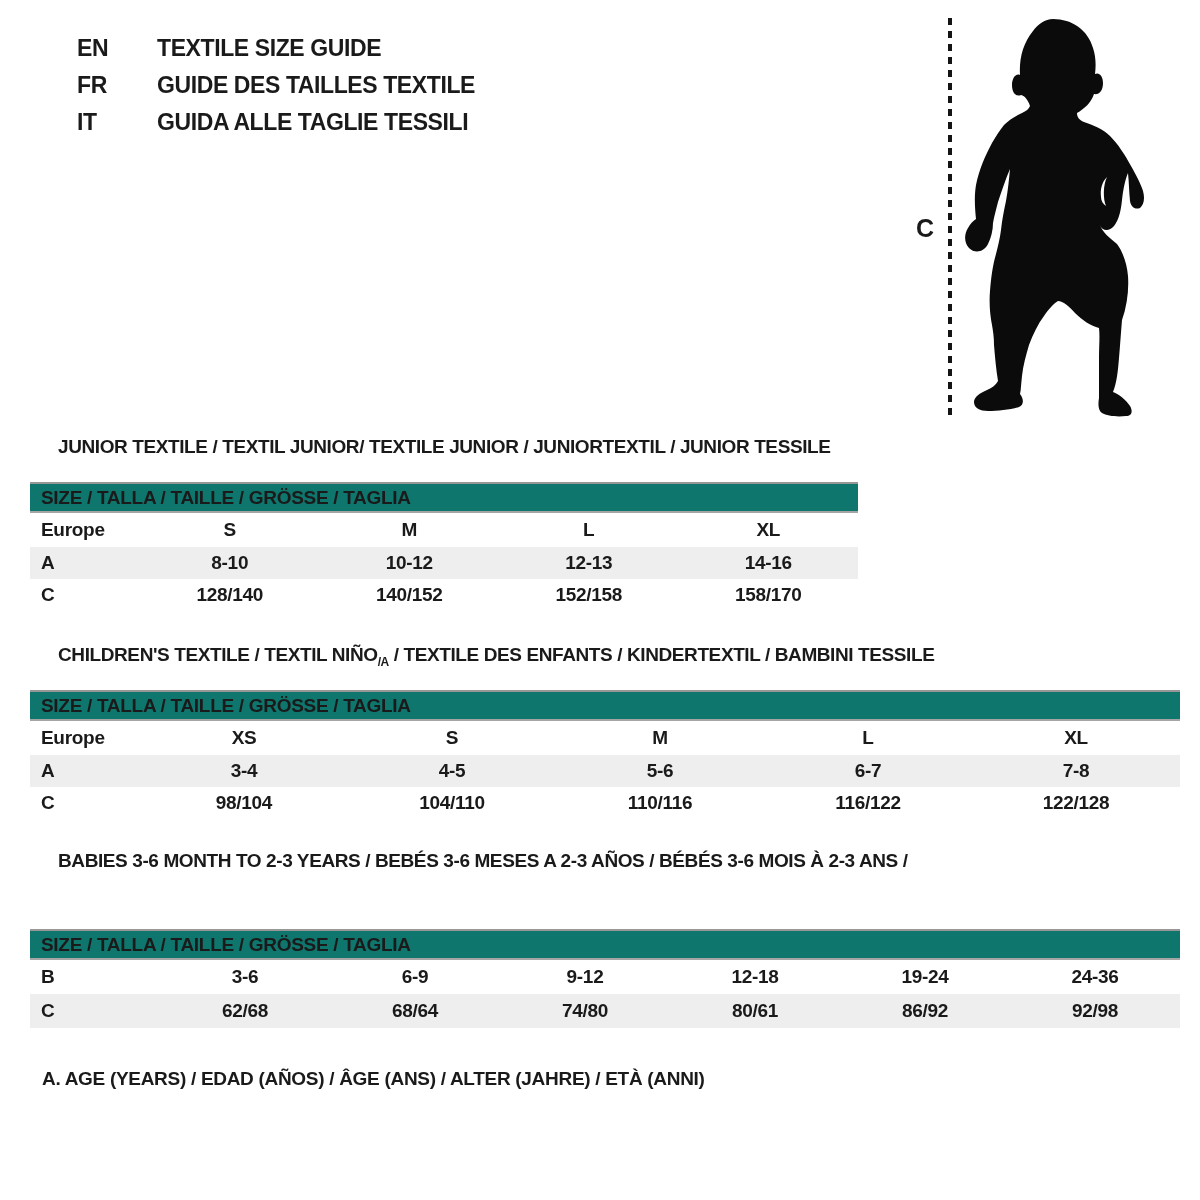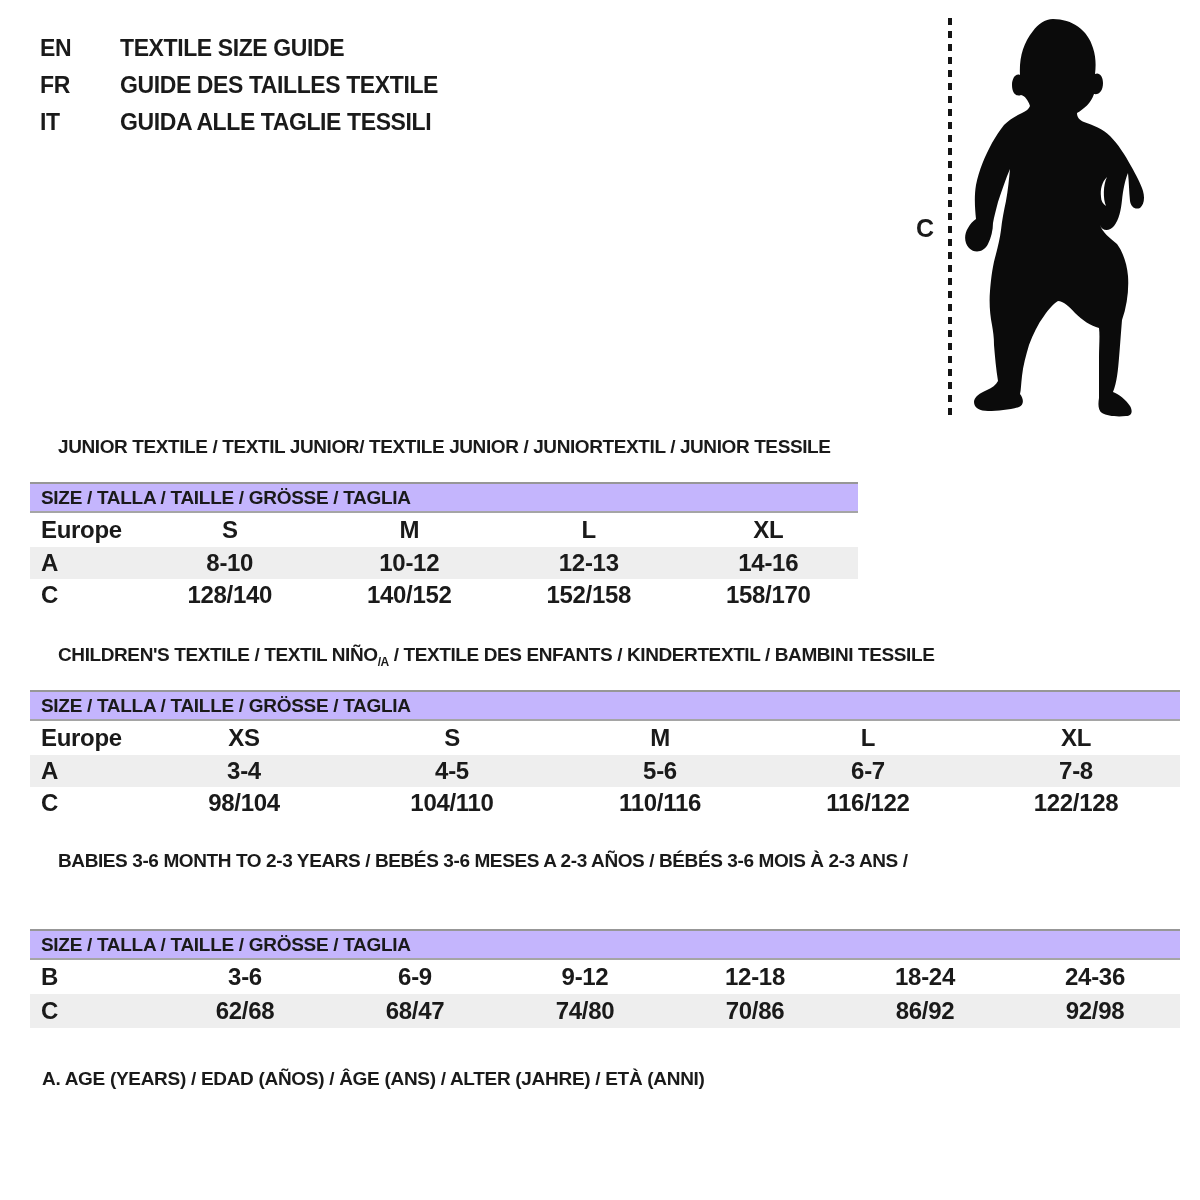--- a/index.html
+++ b/index.html
@@ -6,46 +6,46 @@
   .canvas {
     position:relative; width:1200px; height:1200px; background:#ffffff;
     font-family:"Liberation Sans","DejaVu Sans",sans-serif;
     color:#1a1a1a; overflow:hidden;
     -webkit-font-smoothing:antialiased;
   }
   .abs { position:absolute; }
 
   
   .lang-list { left:40px; top:30px; }
-  .lang-row { display:flex; height:37px; align-items:center; }
+  .lang-row { display:flex; height:37px; align-items:center;margin-left:37px; }
   .lang-code { width:80px; font-size:23px; font-weight:700; letter-spacing:-0.4px; }
   .lang-title { font-size:23px; font-weight:700; letter-spacing:-0.4px; }
 
   
   .measure-line {
     left:948px; top:18px; width:4px; height:398px;
     background:repeating-linear-gradient(to bottom,#141414 0 7px,transparent 7px 13px);
   }
   .measure-label { left:916px; top:214px; font-size:25px; font-weight:700; }
   .toddler { left:960px; top:14px; width:190px; height:410px; }
 
   
   .sec-title { left:58px; font-size:19px; font-weight:700; letter-spacing:-0.4px; white-space:nowrap; }
   .sec-title .sub { font-size:12px; vertical-align:sub; font-weight:700; }
 
   
   .table { left:30px; }
   .size-header {
-    background:#c4b5fd; border-top:2px solid #979797; border-bottom:2px solid #a5a5a5;
+    background:#0f766e; border-top:2px solid #979797; border-bottom:2px solid #a5a5a5;
     height:27px; line-height:27px; padding-left:11px;
     font-size:19px; font-weight:700; letter-spacing:-0.3px;
   }
   .trow { display:grid; align-items:center; }
   .trow.shaded { background:#eeeeee; }
-  .cell { text-align:center; font-size:24px; font-weight:700; letter-spacing:-0.3px; }
+  .cell { text-align:center; font-size:19px; font-weight:700; letter-spacing:-0.3px; }
   .cell.label { text-align:left; padding-left:11px; }
   .junior-table  { width:828px; }
   .junior-table  .trow { grid-template-columns:110px repeat(4,1fr); height:32px; }
   .junior-table  .trow.first { height:34px; }
   .children-table{ width:1150px; }
   .children-table .trow { grid-template-columns:110px repeat(5,1fr); height:32px; }
   .children-table .trow.first { height:34px; }
   .babies-table  { width:1150px; }
   .babies-table  .trow { grid-template-columns:130px repeat(6,1fr); height:34px; }
 
@@ -204,29 +204,29 @@
 
   <div class="abs sec-title" style="top:850px">BABIES 3-6 MONTH TO 2-3 YEARS / BEBÉS 3-6 MESES A 2-3 AÑOS / BÉBÉS 3-6 MOIS À 2-3 ANS /</div>
   <div class="abs table babies-table" style="top:929px">
     <div class="size-header">SIZE / TALLA / TAILLE / GRÖSSE / TAGLIA</div>
     <div class="trow">
       <div class="cell label">B</div>
       <div class="cell">3-6</div>
       <div class="cell">6-9</div>
       <div class="cell">9-12</div>
       <div class="cell">12-18</div>
-      <div class="cell">18-24</div>
+      <div class="cell">19-24</div>
       <div class="cell">24-36</div>
     </div>
     <div class="trow shaded">
       <div class="cell label">C</div>
       <div class="cell">62/68</div>
-      <div class="cell">68/47</div>
+      <div class="cell">68/64</div>
       <div class="cell">74/80</div>
-      <div class="cell">70/86</div>
+      <div class="cell">80/61</div>
       <div class="cell">86/92</div>
       <div class="cell">92/98</div>
     </div>
   </div>
 
   <div class="abs footnotes">
     <div class="footnote">A. AGE (YEARS) / EDAD (AÑOS) / ÂGE (ANS) / ALTER (JAHRE) / ETÀ (ANNI)</div>
   </div>
 
 </div>

